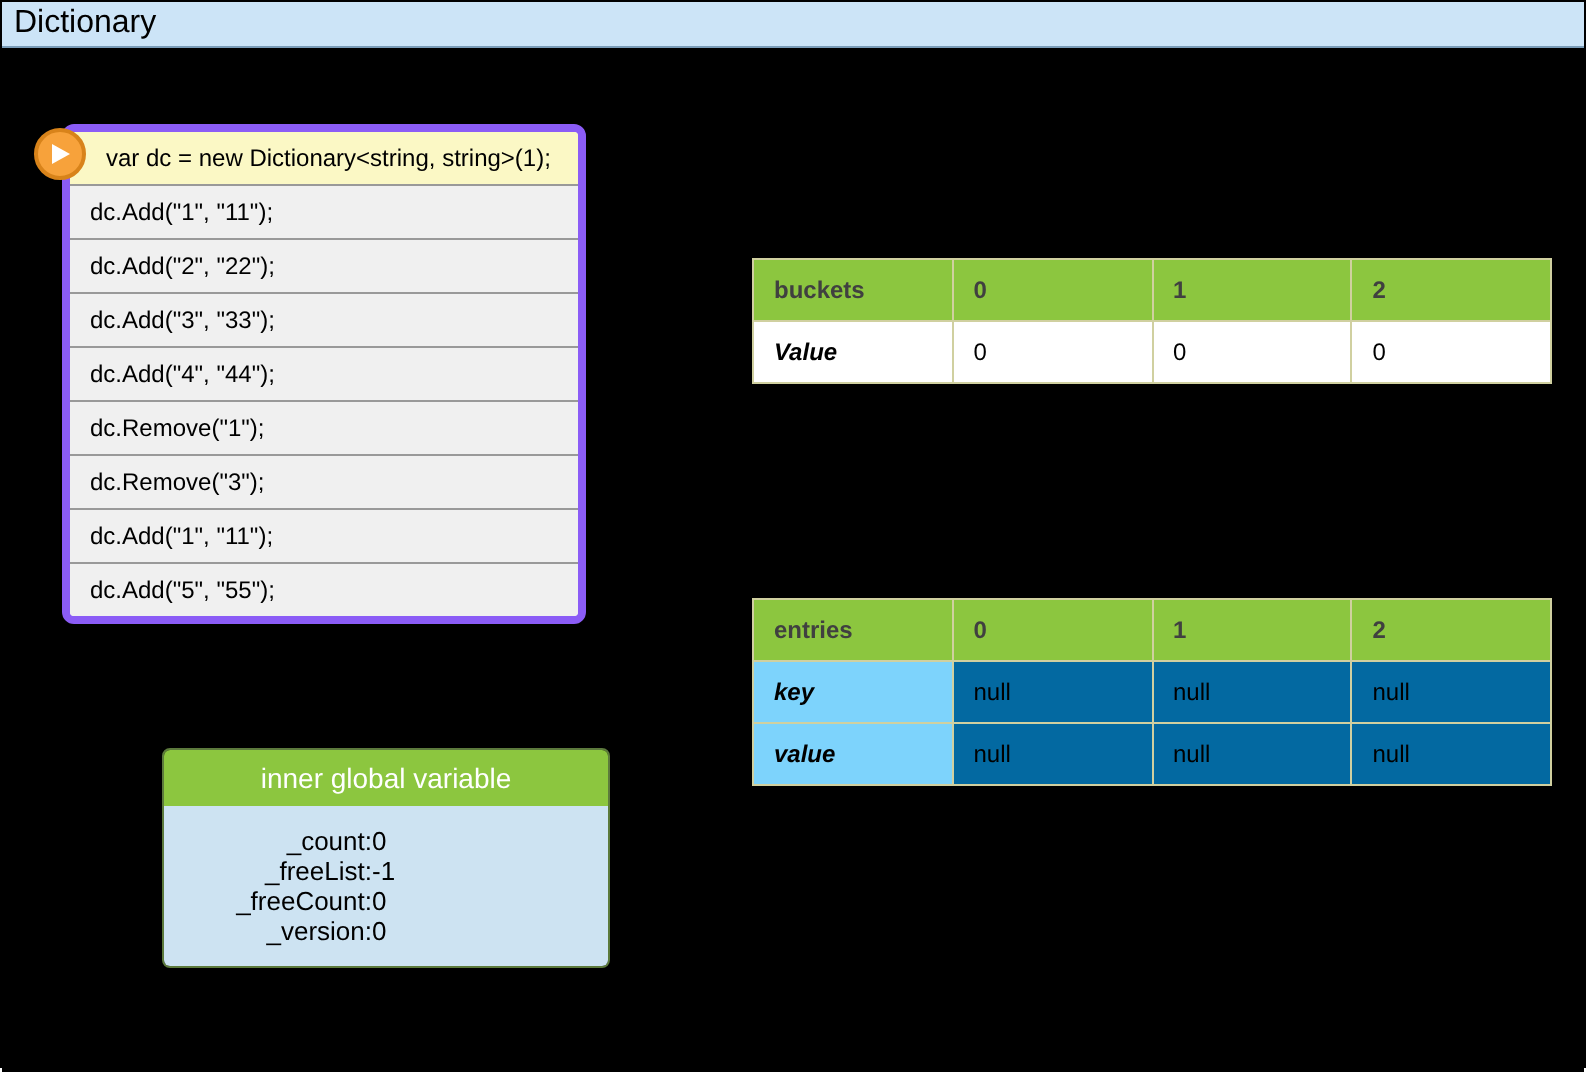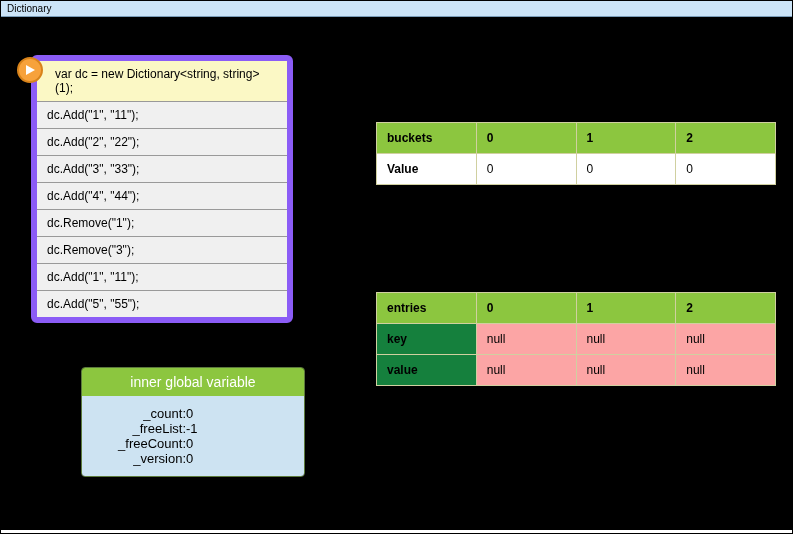--- a/index.html
+++ b/index.html
@@ -14,35 +14,35 @@
   .window {
     border: 1px solid #000;
     width: 793px;
     height: 534px;
     position: relative;
   }
   .titlebar {
     background: #cce4f7;
     border-bottom: 1px solid #7a9cb8;
     padding: 2px 6px;
-    font-size: 10px;
+    font-size: 16px;
     color: #000;
   }
   .content {
     background: #000;
     height: calc(100% - 19px);
     position: relative;
     padding: 6px;
   }
   .code-panel {
     position: absolute;
     left: 30px;
     top: 38px;
     width: 262px;
-    border: 6px solid #8b5cf6;
+    border: 4px solid #8b5cf6;
     border-radius: 6px;
     overflow: hidden;
     background: #f0f0f0;
   }
   .code-row {
     border-top: 1px solid #999;
     padding: 6px 10px;
     font-size: 12px;
     color: #000;
     background: #f0f0f0;
@@ -99,29 +99,30 @@
   }
   .tbl th, .tbl td {
     border: 1px solid #d0d0a0;
     padding: 8px 10px;
     text-align: left;
     font-size: 12px;
     min-width: 90px;
   }
   .tbl th {
     background: #8cc63f;
-    color: #000000;
+    color: #404040;
     font-weight: bold;
   }
   .tbl td.rowhdr {
     font-weight: bold;
     background: #fff;
-  }
-  .tbl .alt td { background: #fca5a5; }
-  .tbl .alt td.rowhdr { background: #15803d; margin-left: 12px; }
+    font-style: italic;
+  }
+  .tbl .alt td { background: #0369a1; }
+  .tbl .alt td.rowhdr { background: #7dd3fc; margin-left: 12px; }
   .buckets-tbl { left: 375px; top: 105px; width: 400px; }
   .entries-tbl { left: 375px; top: 275px; width: 400px; padding-left: 40px; }
 </style>
 </head>
 <body>
 
 <div class="window">
   <div class="titlebar">
     <span>Dictionary</span>
   </div>

